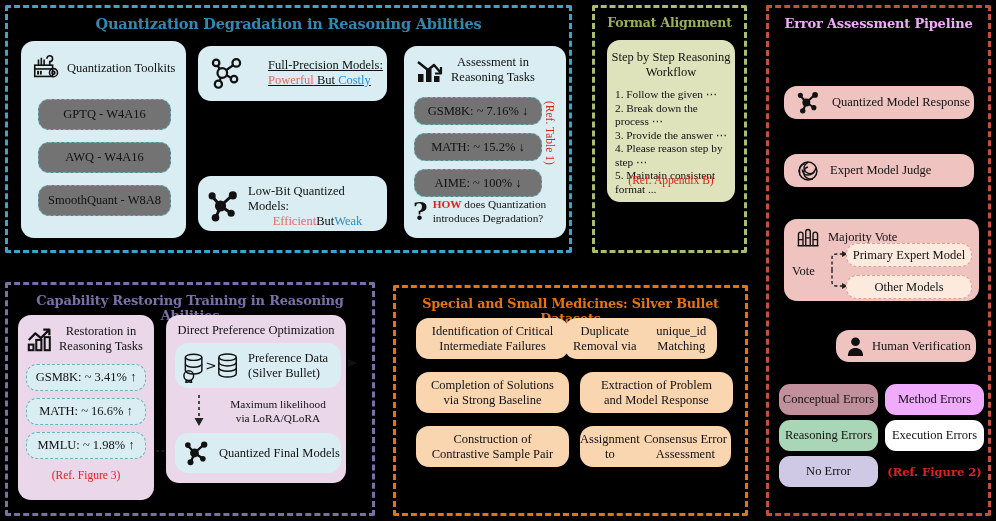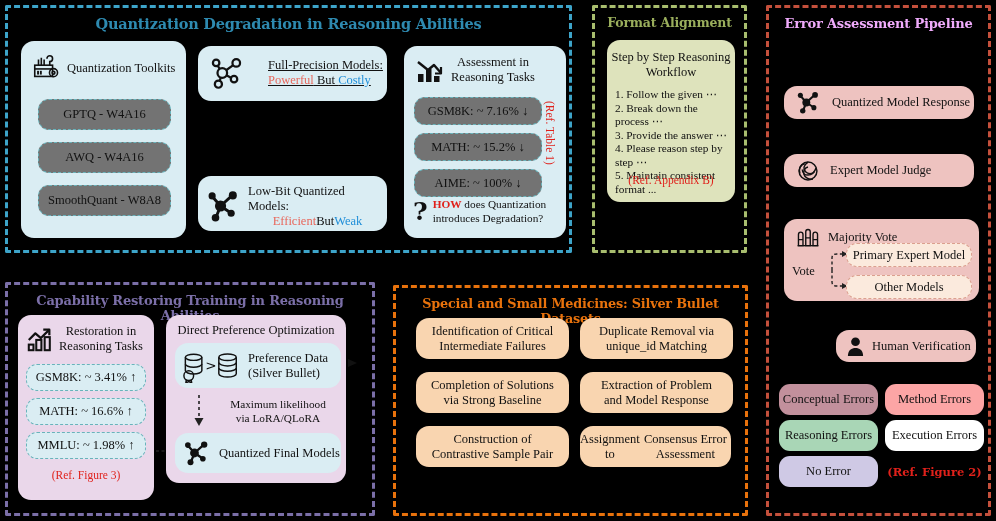--- a/index.html
+++ b/index.html
@@ -244,21 +244,21 @@
     <span class="ico" style="margin-left:10px;">
       <svg width="19" height="21" viewBox="0 0 20 22">
         <circle cx="10" cy="6" r="4.6" fill="#111"></circle>
         <path d="M2 21 C2 14.5 6 12.5 10 12.5 C14 12.5 18 14.5 18 21 Z" fill="#111"></path>
       </svg>
     </span>
     <span class="lbl" style="margin-left:7px;">Human Verification</span>
   </div>
 
   <div class="chip lbl" style="position:absolute;left:10px;top:376px;width:99px;height:31px;background:#c2909c;">Conceptual Errors</div>
-  <div class="chip lbl" style="position:absolute;left:116px;top:376px;width:99px;height:31px;background:#fca5a5;">Method Errors</div>
+  <div class="chip lbl" style="position:absolute;left:116px;top:376px;width:99px;height:31px;background:#f0abfc;">Method Errors</div>
   <div class="chip lbl" style="position:absolute;left:10px;top:412px;width:99px;height:31px;background:#a9d6b6;">Reasoning Errors</div>
   <div class="chip lbl" style="position:absolute;left:116px;top:412px;width:99px;height:31px;background:#ffffff;">Execution Errors</div>
   <div class="chip lbl" style="position:absolute;left:10px;top:448px;width:99px;height:31px;background:#cfc9e5;">No Error</div>
   <div class="ctr" style="position:absolute;left:116px;top:448px;width:99px;height:31px;">
     <span style="color:#e0211b;font-family:'DejaVu Serif',serif;font-weight:bold;font-size:11.5px;">(Ref. Figure 2)</span>
   </div>
 </div>
 
 <div class="panel" id="panel-restore">
   <div class="ptitle">Capability Restoring Training in Reasoning Abilities</div>
@@ -353,21 +353,21 @@
   </div>
 </div>
 
 <div class="panel" id="panel-medicine">
   <div class="ptitle">Special and Small Medicines: Silver Bullet Datasets</div>
 
   <div class="card peach ctr" style="left:20px;top:30px;width:153px;height:41px;flex-direction:column;">
     <div class="lbl">Identification of Critical</div>
     <div class="lbl">Intermediate Failures</div>
   </div>
-  <div class="card peach ctr" style="left:184px;top:30px;width:153px;height:41px;flex-direction:column;">
+  <div class="card peach ctr" style="left:168px;top:30px;width:153px;height:41px;flex-direction:row;">
     <div class="lbl">Duplicate Removal via</div>
     <div class="lbl">unique_id Matching</div>
   </div>
   <div class="card peach ctr" style="left:20px;top:84px;width:153px;height:41px;flex-direction:column;">
     <div class="lbl">Completion of Solutions</div>
     <div class="lbl">via Strong Baseline</div>
   </div>
   <div class="card peach ctr" style="left:184px;top:84px;width:153px;height:41px;flex-direction:column;">
     <div class="lbl">Extraction of Problem</div>
     <div class="lbl">and Model Response</div>

